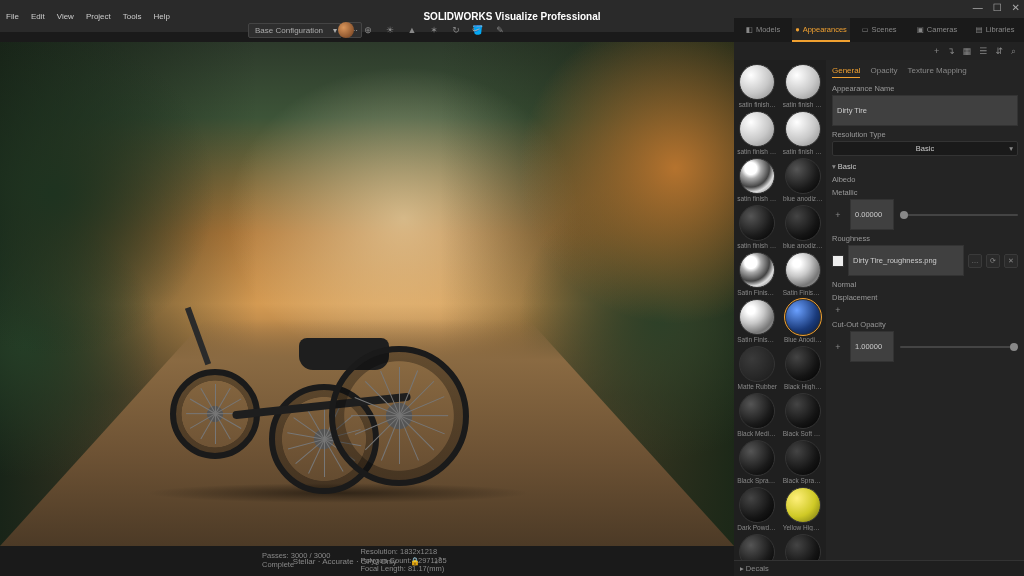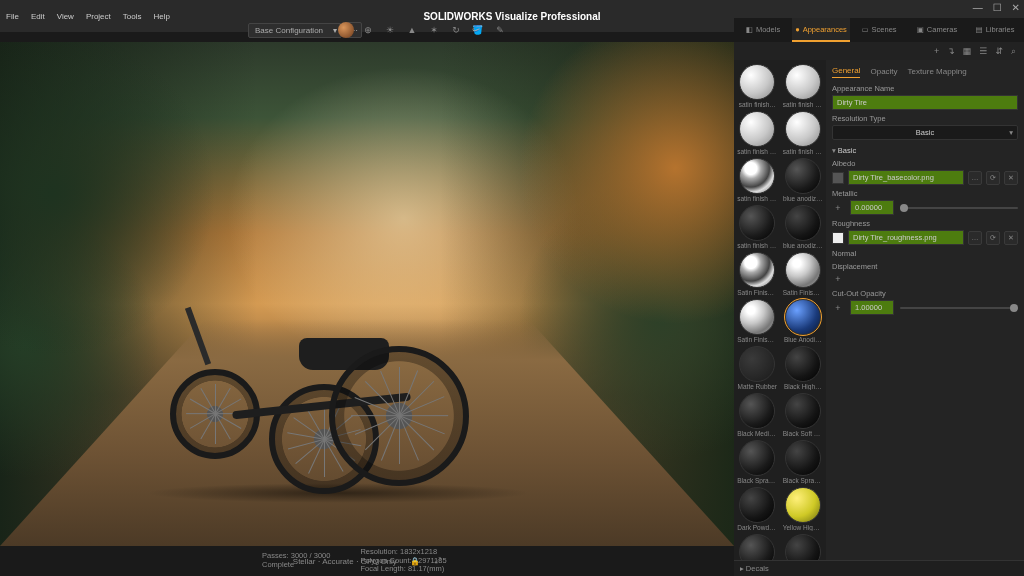--- a/index.html
+++ b/index.html
@@ -77,25 +77,25 @@
 .b-dark { background:radial-gradient(circle at 32% 30%,#555,#1a1a1a 60%,#000); }
 .b-dark2 { background:radial-gradient(circle at 32% 30%,#444,#141414 60%,#000); }
 .b-blueanod { background:radial-gradient(circle at 32% 30%,#6aa0ff,#1a3a7a 60%,#081530); }
 .b-matte { background:radial-gradient(circle at 35% 35%,#3a3a3a,#1a1a1a); }
 .b-yellow { background:radial-gradient(circle at 32% 30%,#fff07a,#cfc926 55%,#6a6a10); }
 .aswatch.sel .aball { outline:1px solid #f0a030; }
 .decals { font-size:7.5px; color:#888; padding:3px 6px; border-top:1px solid #333; }
 
 
 .props { flex:1; background:#242424; overflow-y:auto; padding:4px 6px; font-size:8px; }
-.proptabs { display:flex; gap:10px; margin-bottom:6px;align-items:flex-end; }
+.proptabs { display:flex; gap:10px; margin-bottom:6px; }
 .proptab { color:#888; padding:2px 0; }
 .proptab.active { color:#f0a030; border-bottom:1px solid #f0a030; }
 .plabel { color:#999; font-size:7.5px; margin:4px 0 2px; }
-.pval { background:#4d7c0f; border:1px solid #333; padding:2px 4px; color:#ccc; font-size:7.5px; border-radius:0; }
+.pval { background:#404040; border:1px solid #333; padding:10px 4px; color:#ccc; font-size:7.5px; border-radius:0; }
 .pselect { background:#1a1a1a; border:1px solid #333; padding:2px 4px; color:#ccc; font-size:7.5px; border-radius:2px; display:flex; justify-content:center; position:relative; }
 .pselect:after { content:"▾"; position:absolute; right:4px; color:#888; }
 .section { margin-top:6px; }
 .sechead { color:#ccc; font-size:7.5px; margin-bottom:3px; }
 .sechead:before { content:"▾ "; color:#888; }
 .texrow { display:flex; align-items:center; gap:4px; margin-bottom:4px; }
 .texchip { width:12px; height:12px; background:#555; border:1px solid #333; }
 .texchip.white { background:#eee; } .texchip.norm { background:#8080ff; }
 .texrow .pval { flex:1; }
 .iconbtn { width:14px; height:14px; background:#2a2a2a; border:1px solid #3a3a3a; border-radius:2px; display:flex; align-items:center; justify-content:center; color:#888; font-size:7px; }
@@ -352,27 +352,20 @@
       </div>
       <div class="plabel">Appearance Name</div>
       <div class="pval">Dirty Tire</div>
       <div class="plabel">Resolution Type</div>
       <div class="pselect">Basic</div>
 
       <div class="section">
         <div class="sechead">Basic</div>
 
         <div class="plabel">Albedo</div>
-        <div class="texrow">
-          <div class="texchip"></div>
-          <div class="pval">Dirty Tire_basecolor.png</div>
-          <div class="iconbtn">…</div>
-          <div class="iconbtn">⟳</div>
-          <div class="iconbtn">✕</div>
-        </div>
 
         <div class="plabel">Metallic</div>
         <div class="sliderrow">
           <span class="addbtn">+</span>
           <div class="pval num">0.00000</div>
           <div class="slider">
               <div class="thumb" style="left:0"></div>
             </div>
         </div>
 

